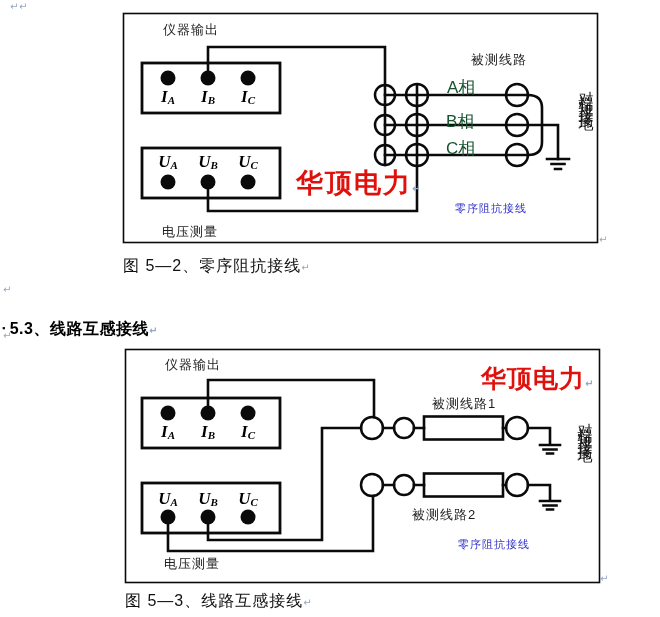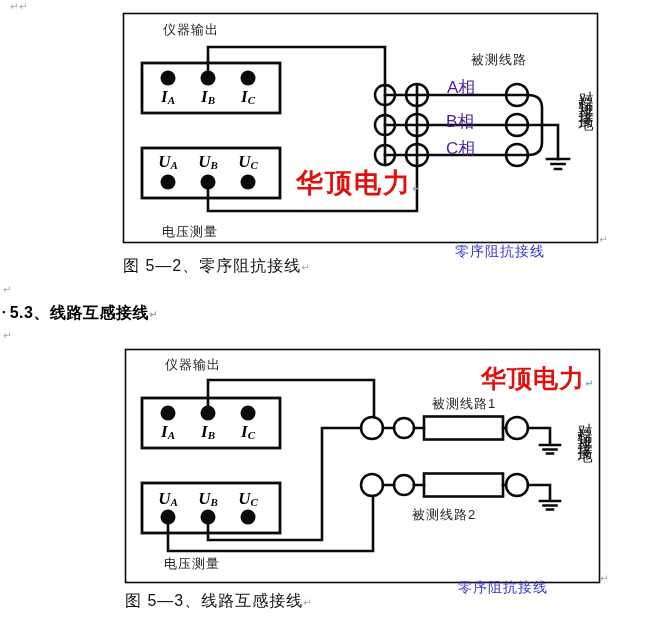--- a/index.html
+++ b/index.html
@@ -3,27 +3,27 @@
 <meta charset="utf-8">
 <style>
   html,body{margin:0;padding:0;}
   body{
     width:660px;height:617px;position:relative;background:#ffffff;
     font-family:"Liberation Sans","DejaVu Sans",sans-serif;color:#1a1a1a;
     overflow:hidden;
   }
   .abs{position:absolute;white-space:nowrap;}
   .cn{font-size:13px;letter-spacing:1px;color:#1c1c1c;}
-  .phase{font-size:17px;letter-spacing:0;color:#4c1d95;}
+  .phase{font-size:17px;letter-spacing:0;color:#14532d;}
   .caption{font-size:16px;letter-spacing:1px;color:#111;text-align:left;}
   .heading{font-size:16px;font-weight:bold;color:#000;letter-spacing:0.5px;}
   .heading .bullet{font-size:9px;vertical-align:3px;margin-right:4px;}
   .watermark{color:#e0100c;font-weight:bold;font-size:27px;letter-spacing:2px;}
   .watermark2{color:#e0100c;font-weight:bold;font-size:25px;letter-spacing:1px;}
-  .bluelabel{color:#3333cc;font-size:14px;letter-spacing:1px;margin-top:42px;}
+  .bluelabel{color:#3333cc;font-size:11px;letter-spacing:1px;}
   .vert{writing-mode:vertical-rl;font-size:15px;letter-spacing:5px;color:#111;}
   .pmark{color:#97a4c2;font-size:10px;font-family:"DejaVu Sans",sans-serif;letter-spacing:0;}
   .termlabel{font-family:"Liberation Serif","DejaVu Serif",serif;font-weight:bold;
              font-size:17px;color:#000;text-align:center;letter-spacing:0;font-style:italic;}
   .termlabel .sub{font-size:11px;vertical-align:-2px;}
 </style>
 </head>
 <body>
 
 <svg class="abs" style="left:0;top:0" width="660" height="617" viewBox="0 0 660 617">
@@ -126,21 +126,21 @@
 <div class="abs phase" style="left:446px;top:137px">C相</div>
 
 <div class="abs watermark" style="left:296px;top:165px"><span>华顶电力</span><span class="pmark">↵</span></div>
 
 <div class="abs bluelabel" style="left:455px;top:201px">零序阻抗接线</div>
 
 <div class="abs vert" style="left:576px;top:79px">对端短接接地</div>
 
 <div class="abs caption" style="left:123px;top:256px;width:475px"><span>图 5—2、零序阻抗接线</span><span class="pmark">↵</span></div>
 
-<div class="abs heading" style="left:2px;top:303px"><span class="bullet">▪</span><span>5.3、线路互感接线</span><span class="pmark">↵</span></div>
+<div class="abs heading" style="left:2px;top:319px"><span class="bullet">▪</span><span>5.3、线路互感接线</span><span class="pmark">↵</span></div>
 
 <div class="abs cn" style="left:165px;top:356px">仪器输出</div>
 
 <div class="abs termlabel" style="left:152px;top:422px;width:32px"><span>I</span><span class="sub">A</span></div>
 <div class="abs termlabel" style="left:192px;top:422px;width:32px"><span>I</span><span class="sub">B</span></div>
 <div class="abs termlabel" style="left:232px;top:422px;width:32px"><span>I</span><span class="sub">C</span></div>
 
 <div class="abs termlabel" style="left:152px;top:489px;width:32px"><span>U</span><span class="sub">A</span></div>
 <div class="abs termlabel" style="left:192px;top:489px;width:32px"><span>U</span><span class="sub">B</span></div>
 <div class="abs termlabel" style="left:232px;top:489px;width:32px"><span>U</span><span class="sub">C</span></div>

